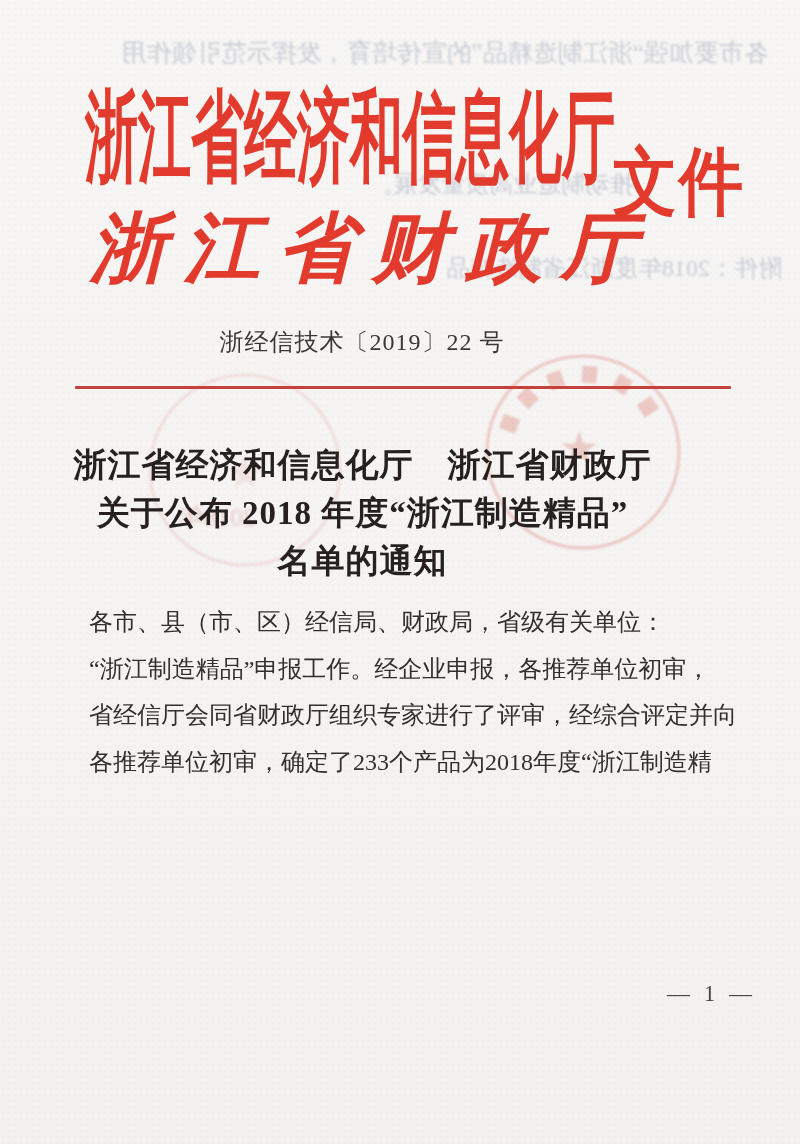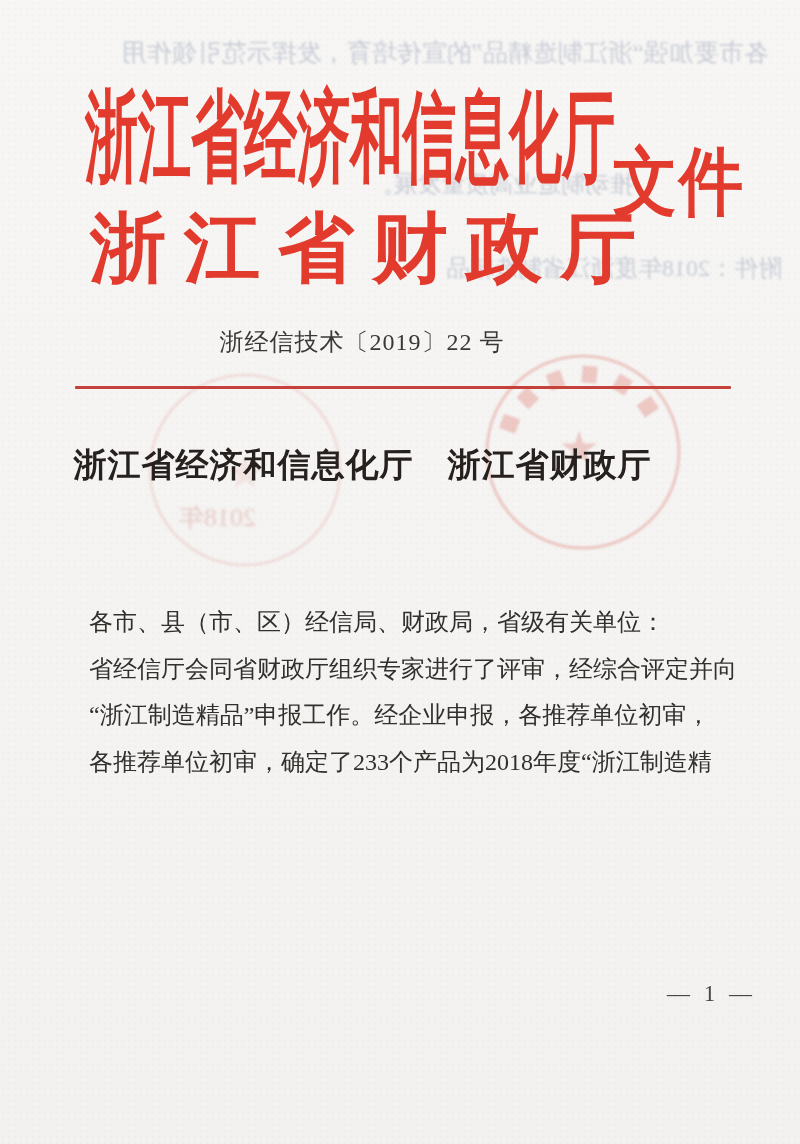--- a/index.html
+++ b/index.html
@@ -30,20 +30,21 @@
     font-size:64px;font-weight:bold;line-height:1;
     color:#e23a2c;letter-spacing:2px;
     transform:scaleY(1.16);transform-origin:left top;
     white-space:nowrap;
   }
   .agency2{
     left:90px;top:210px;
     font-size:76px;font-weight:bold;line-height:1;
     color:#e23a2c;letter-spacing:18px;
     white-space:nowrap;
+    font-style:italic;
   }
   .doc-number{
     left:0;top:326px;width:724px;text-align:center;
     font-size:24px;color:#3a3734;letter-spacing:1px;
   }
   .red-rule{
     left:75px;top:386px;width:656px;height:3px;
     background:#c5413c;border-radius:1px;
   }
 
@@ -118,24 +119,26 @@
   <div class="abs agency1">浙江省经济和信息化厅</div>
   <div class="abs doc-label">文件</div>
   <div class="abs agency2">浙江省财政厅</div>
 
   <div class="abs doc-number">浙经信技术〔2019〕22 号</div>
 
   <div class="abs red-rule"></div>
 
   <div class="abs title-block">
     <div>浙江省经济和信息化厅　浙江省财政厅</div>
+    <div>关于公布 2018 年度“浙江制造精品”</div>
+    <div>名单的通知</div>
   </div>
 
   <div class="abs body-block">
     <div class="body-line">各市、县（市、区）经信局、财政局，省级有关单位：</div>
+    <div class="body-line">“浙江制造精品”申报工作。经企业申报，各推荐单位初审，</div>
     <div class="body-line">省经信厅会同省财政厅组织专家进行了评审，经综合评定并向</div>
-    <div class="body-line">“浙江制造精品”申报工作。经企业申报，各推荐单位初审，</div>
     <div class="body-line">各推荐单位初审，确定了233个产品为2018年度“浙江制造精</div>
   </div>
 
   <div class="abs page-number">— 1 —</div>
 
 </div>
 
 </body></html>

